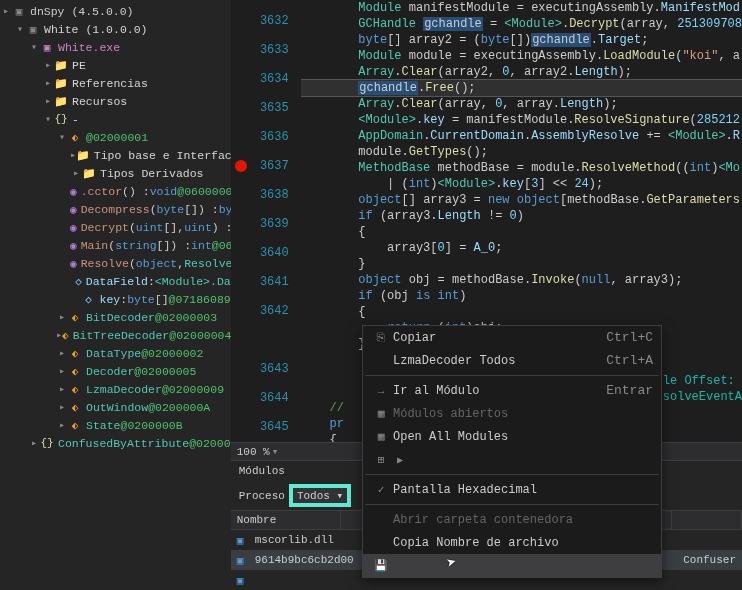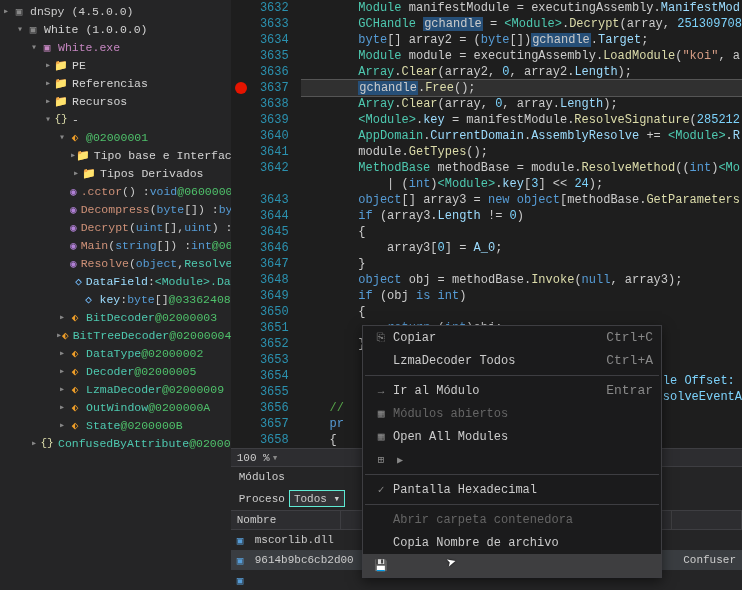--- a/index.html
+++ b/index.html
@@ -75,21 +75,21 @@
     }
     .gutter {
       width: 70px;
       text-align: right;
       padding-right: 12px;
       color: #2b91af;
       font-size: 12px;
       line-height: 16px;
       padding-top: 0px;
     }
-    .gutter-line { height: 16px; position: relative; }
+    .gutter-line { height: 16px; position: relative; margin-top: 13px; }
     .breakpoint {
       position: absolute;
       left: 4px;
       top: 2px;
       width: 12px;
       height: 12px;
       background: #e51400;
       border-radius: 50%;
     }
     .code {
@@ -131,21 +131,21 @@
       font-size: 11px;
     }
     .panel-row {
       padding: 3px 8px;
       display: flex;
       align-items: center;
       font-size: 11px;
     }
     .panel-row input, .panel-dd {
       background: #333337;
-      border: 1px solid #5eead4;
+      border: 4px solid #5eead4;
       color: #ccc;
       font-size: 11px;
       padding: 1px 4px;
       margin-left: 4px;
     }
     .mod-header {
       display: flex;
       background: #2d2d30;
       font-size: 11px;
       border-top: 1px solid #3e3e42;
@@ -197,21 +197,21 @@
       z-index: 200;
       font-size: 16px;
       color: white;
       text-shadow: 0 0 2px black;
       transform: rotate(-15deg);
     }
     .right-clip {
       position:absolute;
       right:0; top:373px;
       font-size:12px;
-      color:#7dd3fc;
+      color:#14b8a6;
       line-height:16px;
       white-space:pre;
       text-align:left;
     }
   </style>
 </head>
 <body>
 
 <div class="container">
   <div class="sidebar">
@@ -266,21 +266,21 @@
           <span class="tree-arrow">▸</span>
           <span class="tree-icon icon-folder">📁</span>
           <span class="c-white">Tipos Derivados</span>
         </div>
         <div class="tree-item indent-5"><span class="tree-arrow"></span><span class="tree-icon icon-method">◉</span><span class="c-orange">.cctor</span>() : <span class="c-keyword">void</span> <span class="c-green">@06000005</span></div>
         <div class="tree-item indent-5"><span class="tree-arrow"></span><span class="tree-icon icon-method">◉</span><span class="c-orange">Decompress</span>(<span class="c-keyword">byte</span>[]) : <span class="c-keyword">byte</span></div>
         <div class="tree-item indent-5"><span class="tree-arrow"></span><span class="tree-icon icon-method">◉</span><span class="c-orange">Decrypt</span>(<span class="c-keyword">uint</span>[], <span class="c-keyword">uint</span>) : </div>
         <div class="tree-item indent-5"><span class="tree-arrow"></span><span class="tree-icon icon-method">◉</span><span class="c-orange">Main</span>(<span class="c-keyword">string</span>[]) : <span class="c-keyword">int</span> <span class="c-green">@060</span></div>
         <div class="tree-item indent-5"><span class="tree-arrow"></span><span class="tree-icon icon-method">◉</span><span class="c-orange">Resolve</span>(<span class="c-keyword">object</span>, <span class="c-type">ResolveEv</span></div>
         <div class="tree-item indent-5"><span class="tree-arrow"></span><span class="tree-icon icon-field">◇</span><span class="c-field">DataField</span> : <span class="c-type">&lt;Module&gt;.Da</span></div>
-        <div class="tree-item indent-5"><span class="tree-arrow"></span><span class="tree-icon icon-field">◇</span><span class="c-field">key</span> : <span class="c-keyword">byte</span>[] <span class="c-green">@03362408</span></div>
+        <div class="tree-item indent-5"><span class="tree-arrow"></span><span class="tree-icon icon-field">◇</span><span class="c-field">key</span> : <span class="c-keyword">byte</span>[] <span class="c-green">@07186089</span></div>
         <div class="tree-item indent-4">
           <span class="tree-arrow">▸</span>
           <span class="tree-icon icon-class">⬖</span>
           <span class="c-cyan">BitDecoder</span> 
           <span class="c-green">@02000003</span>
         </div>
         <div class="tree-item indent-4">
           <span class="tree-arrow">▸</span>
           <span class="tree-icon icon-class">⬖</span>
           <span class="c-cyan">BitTreeDecoder</span> 

